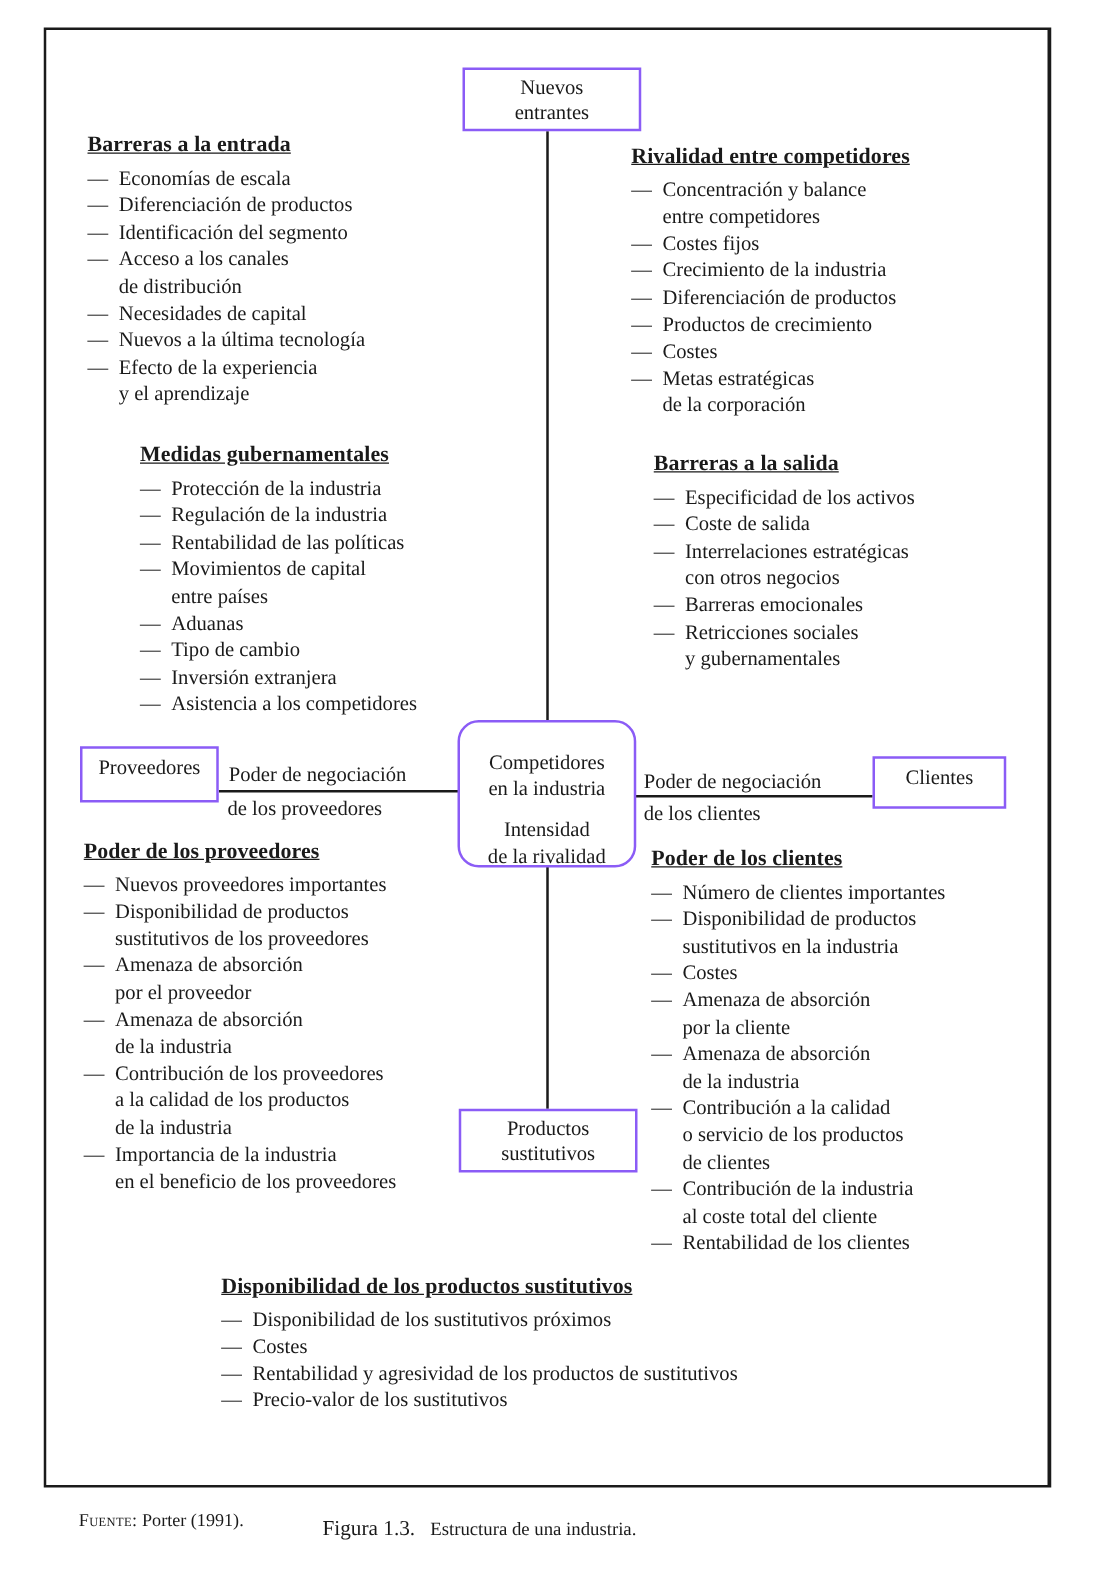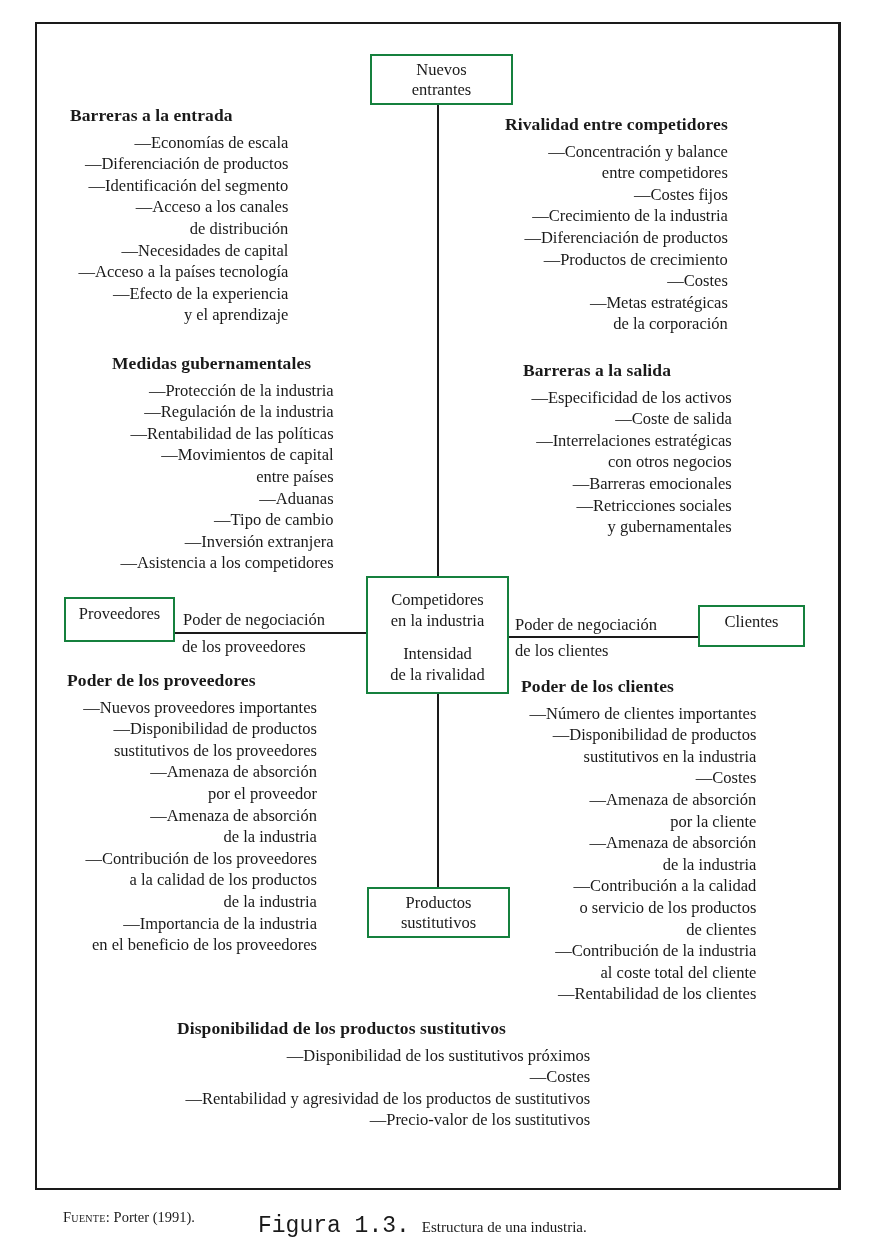--- a/index.html
+++ b/index.html
@@ -1,32 +1,32 @@
 <!DOCTYPE html>
 <html><head>
   <meta charset="utf-8">
   <style>
     html, body { margin: 0; padding: 0; background: #ffffff; }
     body { width: 886px; height: 1259px; position: relative; overflow: hidden;
            font-family: "Liberation Serif", "DejaVu Serif", serif; color: #1a1a1a; }
     .frame { position: absolute; left: 35px; top: 22px; width: 806px; height: 1168px;
              border: 2px solid #1a1a1a; border-right-width: 3px; box-sizing: border-box; }
-    .box { position: absolute; border: 2px solid #15803d; background: #fff; box-sizing: border-box;
+    .box { position: absolute; border: 2px solid #8b5cf6; background: #fff; box-sizing: border-box;
            text-align: center; font-size: 16.5px; line-height: 20px; }
     .line { position: absolute; background: #1a1a1a; }
     .block { position: absolute; font-size: 16.5px; line-height: 21.6px; }
-    .block h3 { margin: 0 0 5px 0; font-size: 17.5px; font-weight: bold; letter-spacing: 0.1px; }
-    .block ul { list-style: none; margin: 0; padding: 0; text-align: right; }
+    .block h3 { margin: 0 0 5px 0; font-size: 17.5px; font-weight: bold; letter-spacing: 0.1px; text-decoration: underline; }
+    .block ul { list-style: none; margin: 0; padding: 0; }
     .block li { padding-left: 25px; text-indent: -25px; white-space: pre-line; }
     .block li::before { content: "\2014"; display: inline-block; width: 25px; text-indent: 0; }
     .label { position: absolute; font-size: 16.5px; line-height: 21px; white-space: nowrap; }
     .source { position: absolute; left: 63px; top: 1175px; font-size: 14.5px; margin-top: 34px; }
     .source .k { font-variant: small-caps; letter-spacing: 0.3px; }
     .caption { position: absolute; left: 258px; top: 1213px; font-size: 16px; white-space: nowrap; }
-    .caption .fig { font-family: Liberation Mono, monospace; font-size: 23px; }
+    .caption .fig { font-family: Liberation Serif, serif; font-size: 17px; }
     .caption .txt { font-family: "Liberation Serif", serif; font-size: 15px; margin-left: 8px; }
   </style>
 </head>
 <body>
 
 <div class="frame"></div>
 
 <div class="line" style="left:437px; top:103px; width:2px; height:475px;"></div>
 <div class="line" style="left:437px; top:692px; width:2px; height:196px;"></div>
 <div class="line" style="left:175px; top:632px; width:192px; height:2px;"></div>
@@ -34,21 +34,21 @@
 
 <div class="box" style="left:370px; top:54px; width:143px; height:51px; padding-top:4px;">
   <div>Nuevos</div>
   <div>entrantes</div>
 </div>
 
 <div class="box" style="left:64px; top:597px; width:111px; height:45px; padding-top:5px;">
   <span>Proveedores</span>
 </div>
 
-<div class="box" style="left:366px; top:576px; width:143px; height:118px; padding-top:11px; line-height:21px;">
+<div class="box" style="left:366px; top:576px; width:143px; height:118px; padding-top:21px; line-height:21px;border-radius:17px;">
   <div>Competidores</div>
   <div>en la industria</div>
   <div style="height:12px;"></div>
   <div>Intensidad</div>
   <div>de la rivalidad</div>
 </div>
 
 <div class="box" style="left:698px; top:605px; width:107px; height:42px; padding-top:5px;">
   <span>Clientes</span>
 </div>
@@ -65,21 +65,21 @@
 
 <div class="block" style="left:70px; top:105px;">
   <h3>Barreras a la entrada</h3>
   <ul>
       <li>Economías de escala</li>
       <li>Diferenciación de productos</li>
       <li>Identificación del segmento</li>
       <li>Acceso a los canales
 de distribución</li>
       <li>Necesidades de capital</li>
-      <li>Acceso a la países tecnología</li>
+      <li>Nuevos a la última tecnología</li>
       <li>Efecto de la experiencia
 y el aprendizaje</li>
     </ul>
 </div>
 
 <div class="block" style="left:68px; top:353px;margin-left:44px;">
   <h3>Medidas gubernamentales</h3>
   <ul>
       <li>Protección de la industria</li>
       <li>Regulación de la industria</li>

